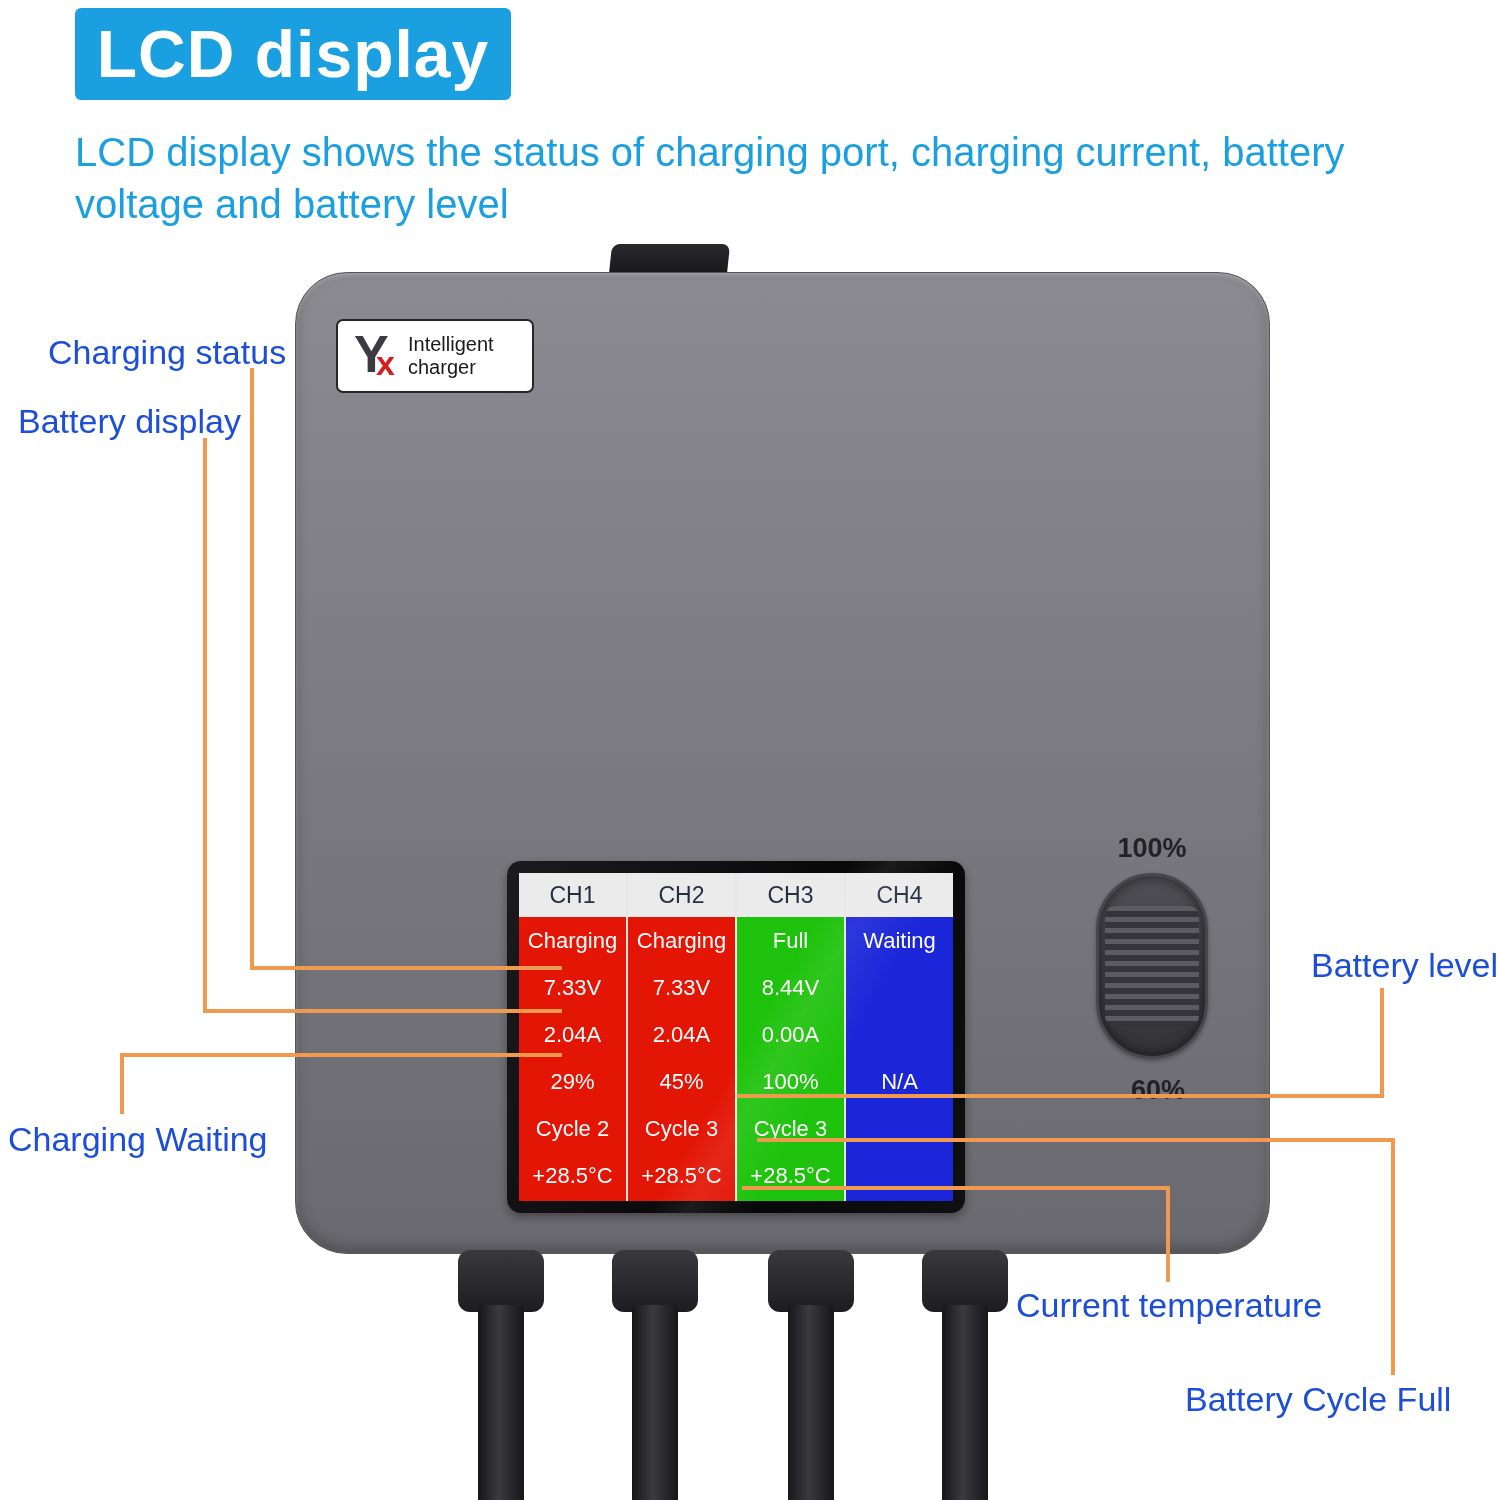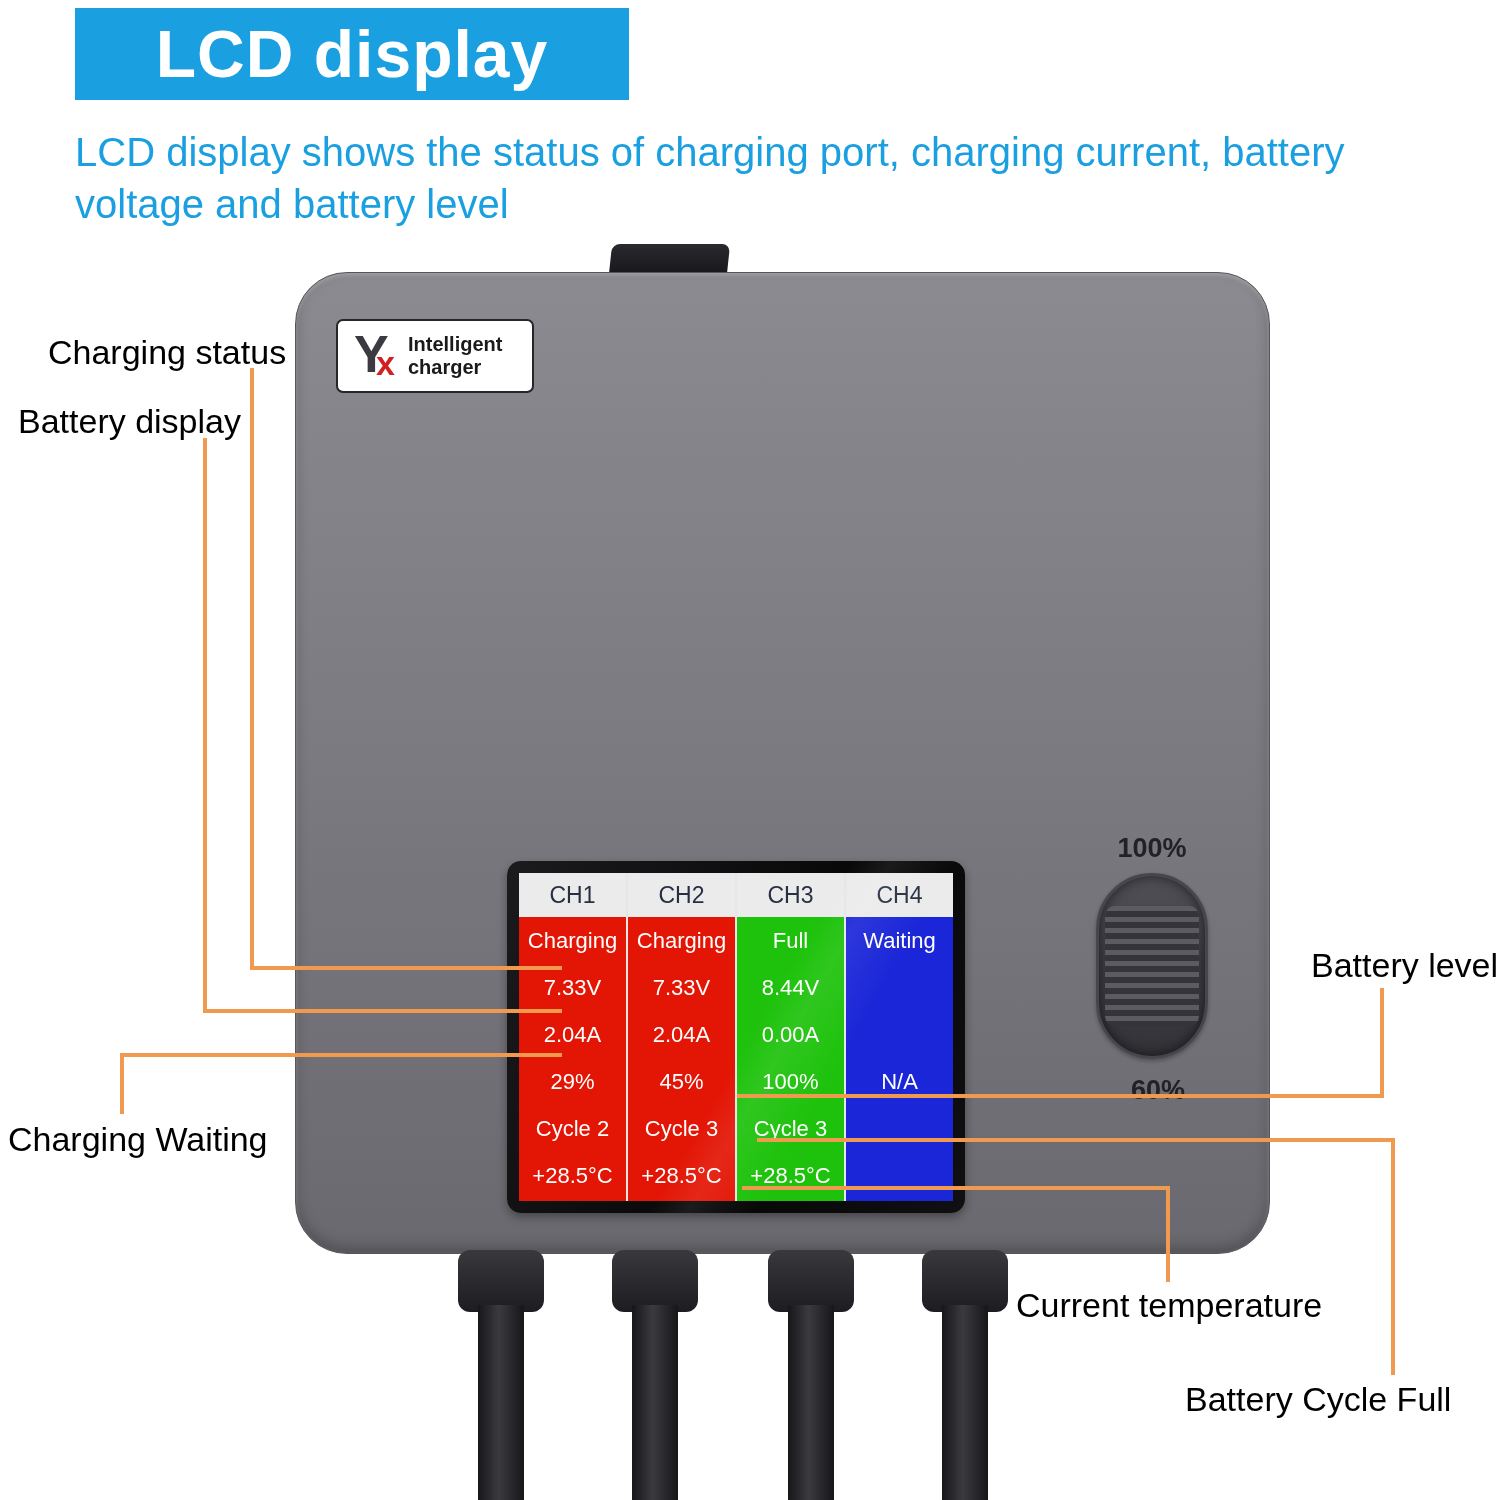--- a/index.html
+++ b/index.html
@@ -11,23 +11,23 @@
     width: 1498px;
     height: 1500px;
     background: #ffffff;
     overflow: hidden;
   }
 
   
   .banner {
     position: absolute;
     left: 75px; top: 8px;
-    width: 554px; height: 92px;
+    width: 436px; height: 92px;
     display: flex; align-items: center; justify-content: center;
-    border-radius: 0;
+    border-radius: 6px;
   }
   .banner .banner-text {
     color: #ffffff;
     font-size: 66px;
     font-weight: bold;
     letter-spacing: 1px;
   }
   .subtitle {
     position: absolute;
     left: 75px; top: 126px;
@@ -70,21 +70,21 @@
   .logo-mark { position: relative; width: 58px; height: 56px; }
   .logo-mark .y {
     position: absolute; left: 4px; top: -4px;
     font-size: 52px; font-weight: bold; color: #3a3a40;
   }
   .logo-mark .x {
     position: absolute; left: 26px; top: 16px;
     font-size: 34px; font-weight: bold; color: #d21f1f;
   }
   .logo-text { display: flex; flex-direction: column; color: #1a1a1c; }
-  .logo-text span { font-size: 20px; font-weight: bold; line-height: 1.15; }
+  .logo-text span { font-size: 20px; font-weight: normal; line-height: 1.15; }
 
   
   .lcd-bezel {
     position: absolute;
     left: 211px; top: 588px;   
     width: 458px; height: 352px;
     background: linear-gradient(115deg, #1b1b1e 0%, #070708 60%, #101012 100%);
     border-radius: 14px;
     padding: 12px;
     box-shadow: 0 4px 10px rgba(0,0,0,0.35);
@@ -168,21 +168,21 @@
   
   .lines-overlay {
     position: absolute;
     left: 0; top: 0;
     width: 1498px; height: 1500px;
     z-index: 5;
     pointer-events: none;
   }
   .ann-label {
     position: absolute;
-    color: #000000;
+    color: #1d4ed8;
     font-size: 34px;
     white-space: nowrap;
     z-index: 6;
     text-align: center;
   }
   .ann-charging-status   { left: 48px;   top: 333px; }
   .ann-battery-voltage   { left: 18px;   top: 402px; }
   .ann-charging-current  { left: 8px;    top: 1120px; }
   .ann-battery-level     { left: 1300px; top: 946px; margin-left: 11px; }
   .ann-battery-temp      { left: 1016px; top: 1286px; }

